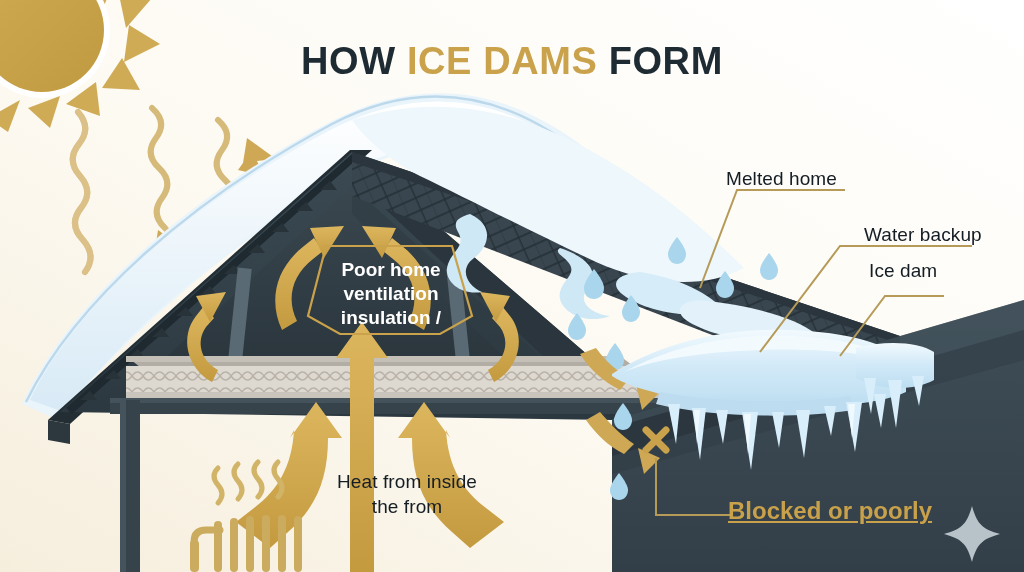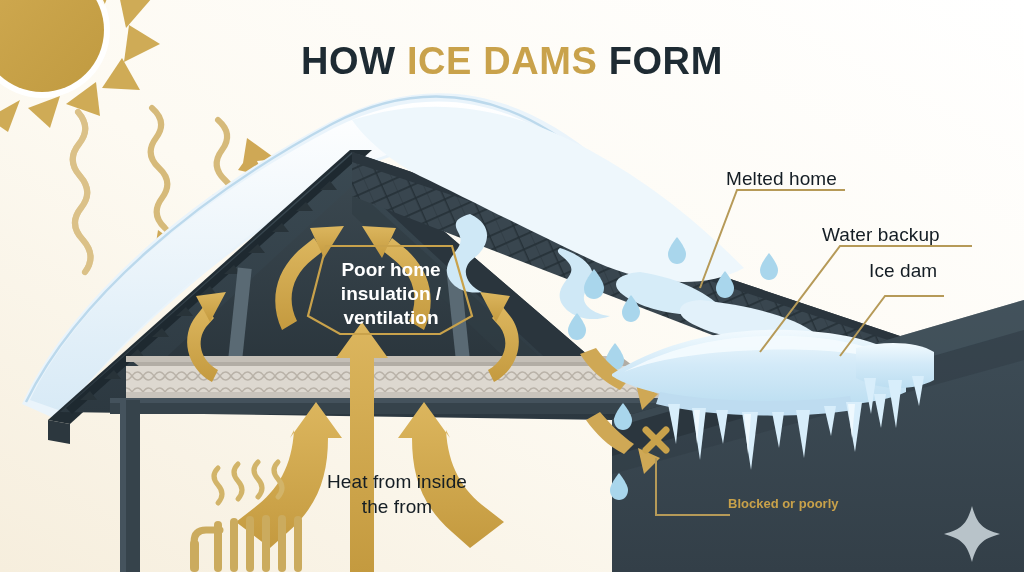--- a/index.html
+++ b/index.html
@@ -6,21 +6,21 @@
   body{
     width:1024px;height:572px;overflow:hidden;
     font-family:"Liberation Sans", sans-serif;
     background:#ffffff;
   }
   #stage{position:relative;width:1024px;height:572px;overflow:hidden;
          background:radial-gradient(ellipse 900px 700px at 18% 92%, #f7f1e4 0%, #fdfaf3 38%, #ffffff 70%);}
   #art{position:absolute;inset:0;}
   .lbl{position:absolute;white-space:nowrap;}
   .lbl-dark{color:#141d24;font-size:19px;font-weight:400;letter-spacing:.1px;}
-  .lbl-gold{color:#c8a14a;font-size:13px;font-weight:600;line-height:1.28;}
+  .lbl-gold{color:#c8a14a;font-size:24px;font-weight:600;line-height:1.28;text-decoration:underline;}
   .lbl-white{color:#ffffff;font-size:19px;font-weight:600;line-height:1.26;text-align:center;}
   #title{position:absolute;left:0;right:0;top:40px;text-align:center;
          font-size:38px;font-weight:800;letter-spacing:.6px;color:#1e2b33;}
   #title .gold{color:#c9a24b;}
   #heat-label{text-align:center;line-height:1.3;}
 </style>
 </head>
 <body>
 
 <div id="stage">
@@ -296,31 +296,31 @@
       <path d="M972 506 c5 18 10 23 28 28 c-18 5 -23 10 -28 28 c-5 -18 -10 -23 -28 -28 c18 -5 23 -10 28 -28 z" fill="#b8c3c9"></path>
     </g>
   </svg>
 
   <div id="title">
     <span>HOW </span><span class="gold">ICE DAMS</span><span> FORM</span>
   </div>
 
   <div class="lbl lbl-dark" style="left:726px;top:168px;">Melted home</div>
 
-  <div class="lbl lbl-dark" style="left:822px;top:224px;">Water backup</div>
+  <div class="lbl lbl-dark" style="left:864px;top:224px;">Water backup</div>
 
   <div class="lbl lbl-dark" style="left:869px;top:260px;">Ice dam</div>
 
   <div class="lbl lbl-white" style="left:318px;top:258px;width:146px;">
     <div>Poor home</div>
+    <div>ventilation</div>
     <div>insulation /</div>
-    <div>ventilation</div>
   </div>
 
-  <div class="lbl lbl-dark" id="heat-label" style="left:302px;top:470px;width:190px;">
+  <div class="lbl lbl-dark" id="heat-label" style="left:312px;top:470px;width:190px;">
     <div>Heat from inside</div>
     <div>the from</div>
   </div>
 
   <div class="lbl lbl-gold" style="left:728px;top:496px;">
     <div>Blocked or poorly</div>
   </div>
 
 </div>
 

